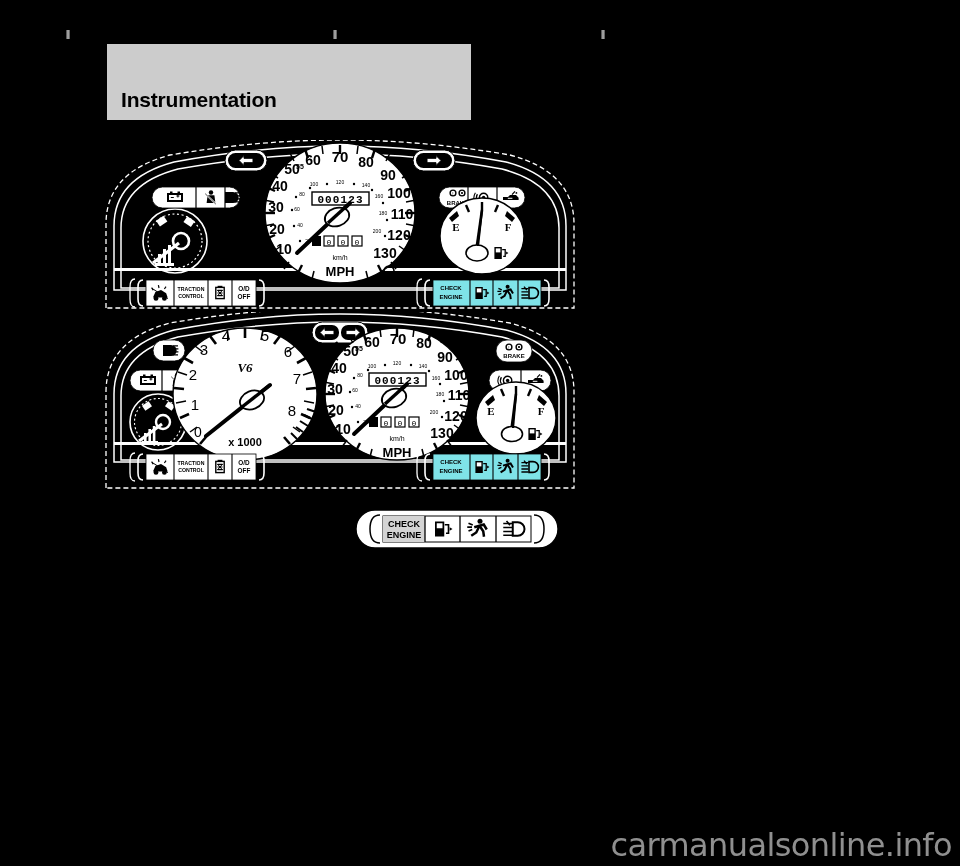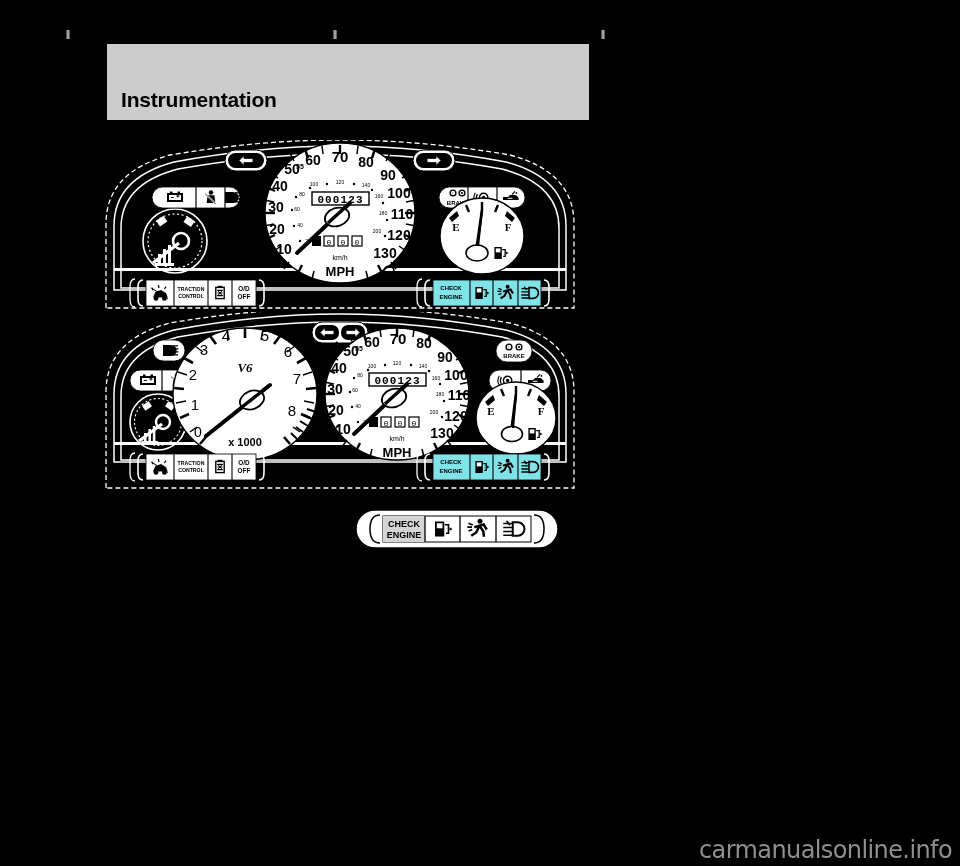--- a/index.html
+++ b/index.html
@@ -20,21 +20,21 @@
   .crop-tick {
     position: absolute;
     width: 4px; height: 9px;
     background: linear-gradient(to right, #3a3a3a, #bdbdbd, #4a4a4a);
   }
 
   
   #header-box {
     position: absolute;
     left: 107px; top: 44px;
-    width: 482px; height: 76px;
+    width: 364px; height: 76px;
     background: #cccccc;
   }
   #header-title {
     position: absolute;
     left: 14px; bottom: 8px;
     font-size: 21px;
     font-weight: bold;
     color: #000000;
     letter-spacing: -0.2px;
   }
@@ -42,21 +42,21 @@
   
   .figure { position: absolute; }
   #fig1 { left: 100px; top: 140px;  width: 480px; height: 172px; }
   #fig2 { left: 100px; top: 312px;  width: 480px; height: 182px; }
   #fig3 { left: 352px; top: 506px;  width: 210px; height: 46px; }
   .figure svg { display: block; width: 100%; height: 100%; }
 
   #watermark {
     position: absolute;
     right: 8px; bottom: 2px;
-    font-size: 24px;
+    font-size: 32px;
     color: #8f8f8f;
     letter-spacing: -0.6px;
     font-family: "DejaVu Sans", sans-serif;
   }
 </style>
 </head>
 <body>
 
 <div id="page">
 

